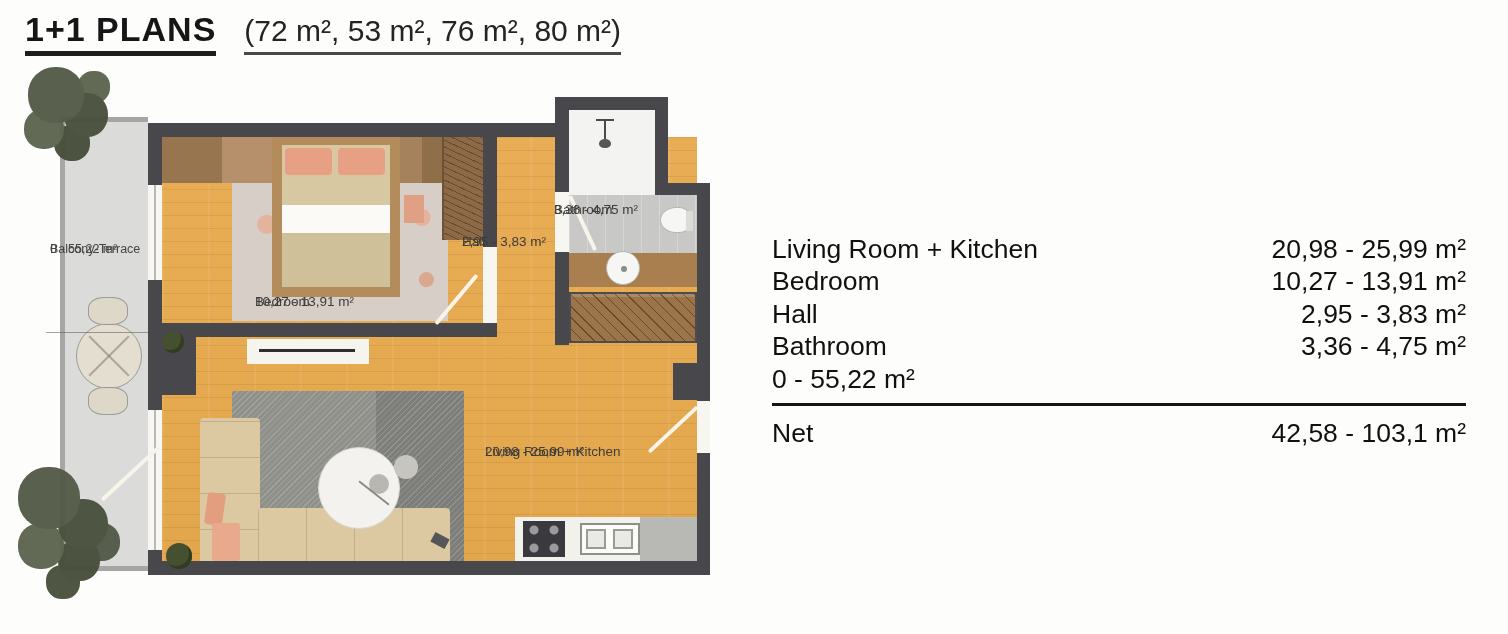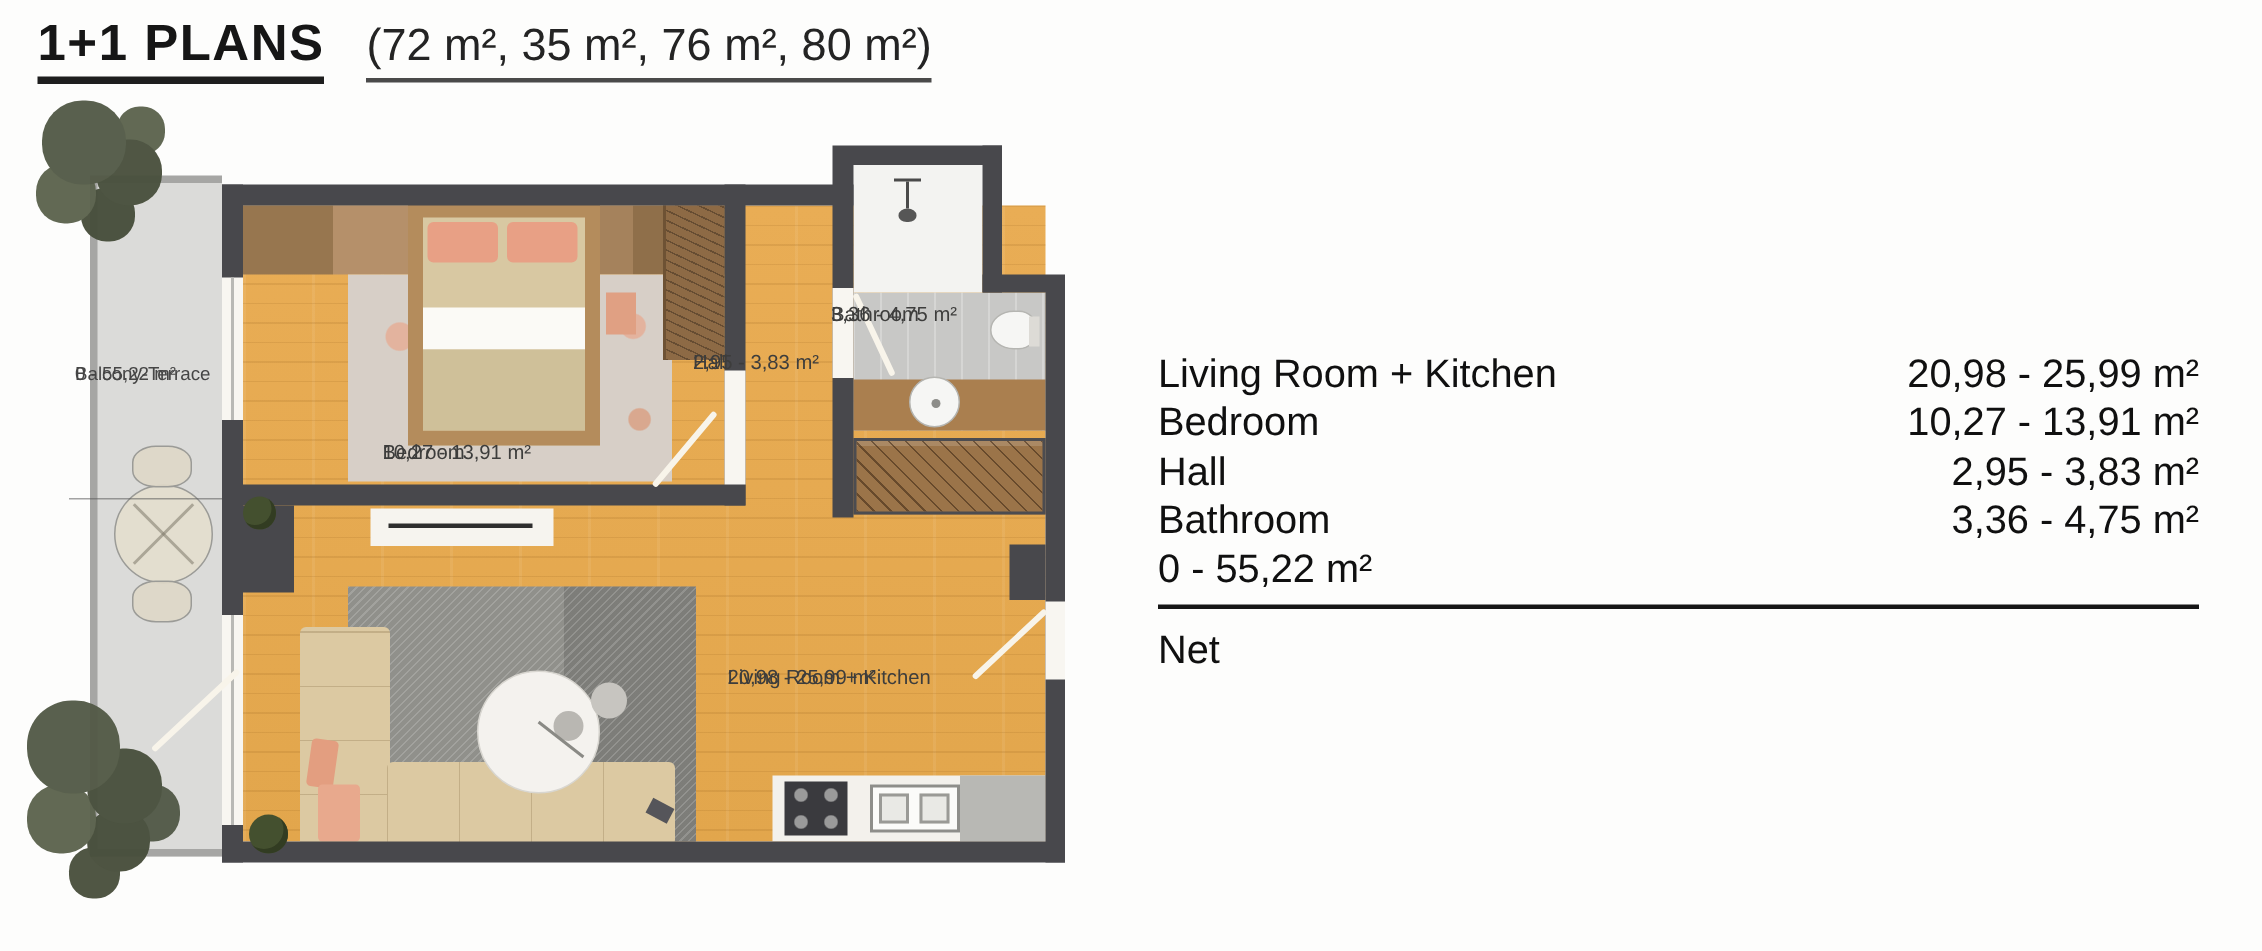--- a/index.html
+++ b/index.html
@@ -114,21 +114,21 @@
   .asep{border-top:3px solid #161616;margin-top:7px;}
   .anet{display:flex;justify-content:space-between;align-items:baseline;margin-top:12px;font-size:26.5px;}
 </style>
 </head>
 <body>
 
 <div class="page">
 
   <div class="hdr">
     <span class="t1">1+1 PLANS</span>
-    <span class="t3">(72 m², 35 m², 76 m², 80 m²)</span>
+    <span class="t3">(72 m², 53 m², 76 m², 80 m²)</span>
   </div>
 
   <div class="plan">
 
     <div class="balcony"></div>
     <div class="bstrip" style="left:0;top:22px;width:88px;height:5px;"></div>
     <div class="bstrip" style="left:0;top:26px;width:5px;height:450px;"></div>
     <div class="bstrip" style="left:0;top:471px;width:88px;height:5px;"></div>
     <div class="wood"></div>
     <div class="bedband"></div>
@@ -240,16 +240,17 @@
     <div class="arow">
       <span>Bathroom</span>
       <span>3,36 - 4,75 m²</span>
     </div>
     <div class="arow">
       <span>0 - 55,22 m²</span>
     </div>
     <div class="asep"></div>
     <div class="anet">
       <span>Net</span>
+      <span>42,58 - 103,1  m²</span>
     </div>
   </div>
 
 </div>
 
 </body></html>

